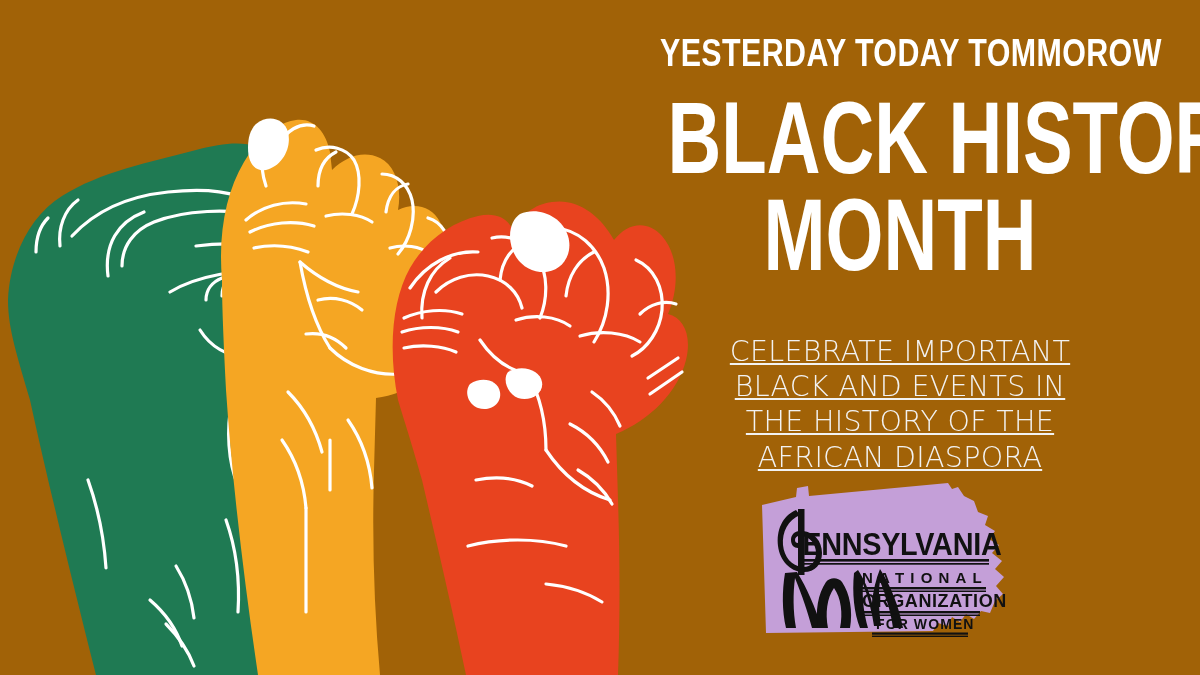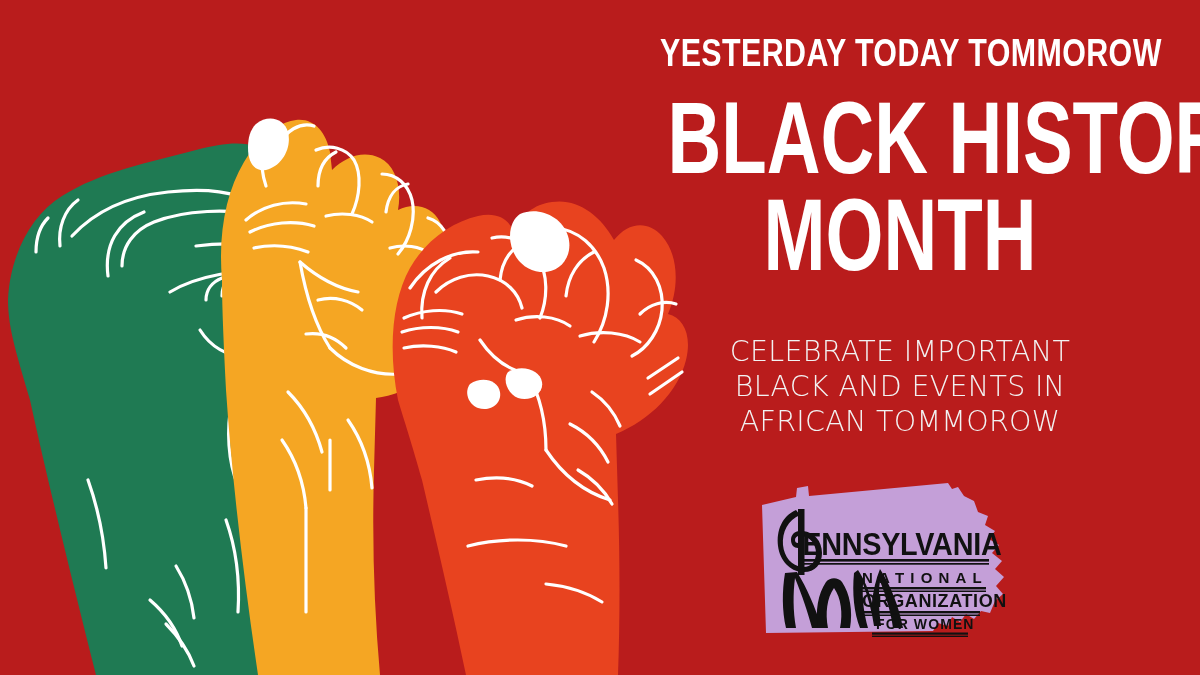--- a/index.html
+++ b/index.html
@@ -5,21 +5,21 @@
   html, body {
     margin: 0;
     padding: 0;
     background: #1a1a1a;
   }
   #poster {
     position: relative;
     width: 1200px;
     height: 675px;
     overflow: hidden;
-    background: #b91c1c;
+    background: #a16207;
     font-family: "Liberation Sans", sans-serif;
     -webkit-font-smoothing: antialiased;
   }
 
   
   #fists-art {
     position: absolute;
     left: 0;
     top: 0;
     width: 1200px;
@@ -83,21 +83,21 @@
     left: 60px;
     width: 480px;
     text-align: center;
     color: #f2f2f2;
     font-family: "DejaVu Sans", sans-serif;
     font-weight: 300;
     font-size: 28.5px;
     line-height: 1.235;
     letter-spacing: 0.3px;
   }
-  .body-copy .bl { display: block; white-space: nowrap; }
+  .body-copy .bl { display: block; white-space: nowrap; text-decoration: underline; }
 
   
   #logo {
     position: absolute;
     left: 152px;   
     top: 483px;
     width: 262px;
     height: 156px;
     text-align: center;
   }
@@ -279,21 +279,22 @@
 
     <div class="eyebrow">YESTERDAY TODAY TOMMOROW</div>
 
     <div class="headline headline-1">BLACK HISTORY</div>
 
     <div class="headline headline-2">MONTH</div>
 
     <div class="body-copy">
       <span class="bl">CELEBRATE IMPORTANT</span>
       <span class="bl">BLACK AND EVENTS IN</span>
-      <span class="bl">AFRICAN TOMMOROW</span>
+      <span class="bl">THE HISTORY OF THE</span>
+      <span class="bl">AFRICAN DIASPORA</span>
     </div>
 
     <div id="logo">
       <svg viewBox="0 0 262 156">
 
         <path d="M10 22
                  L 44 14
                  L 45 5
                  L 56 3
                  L 57 13

